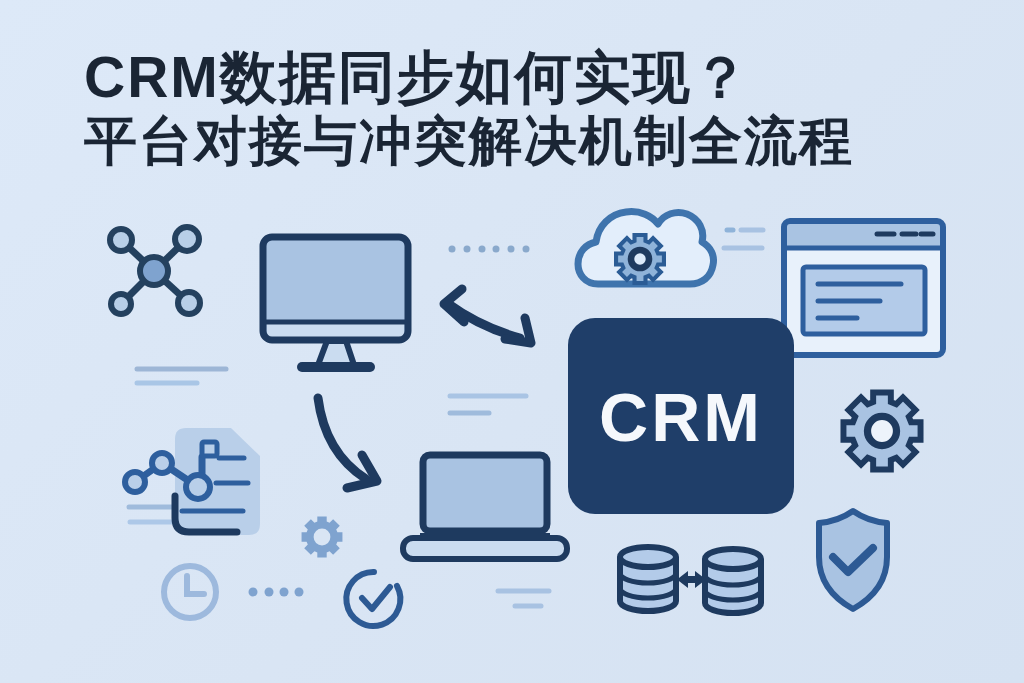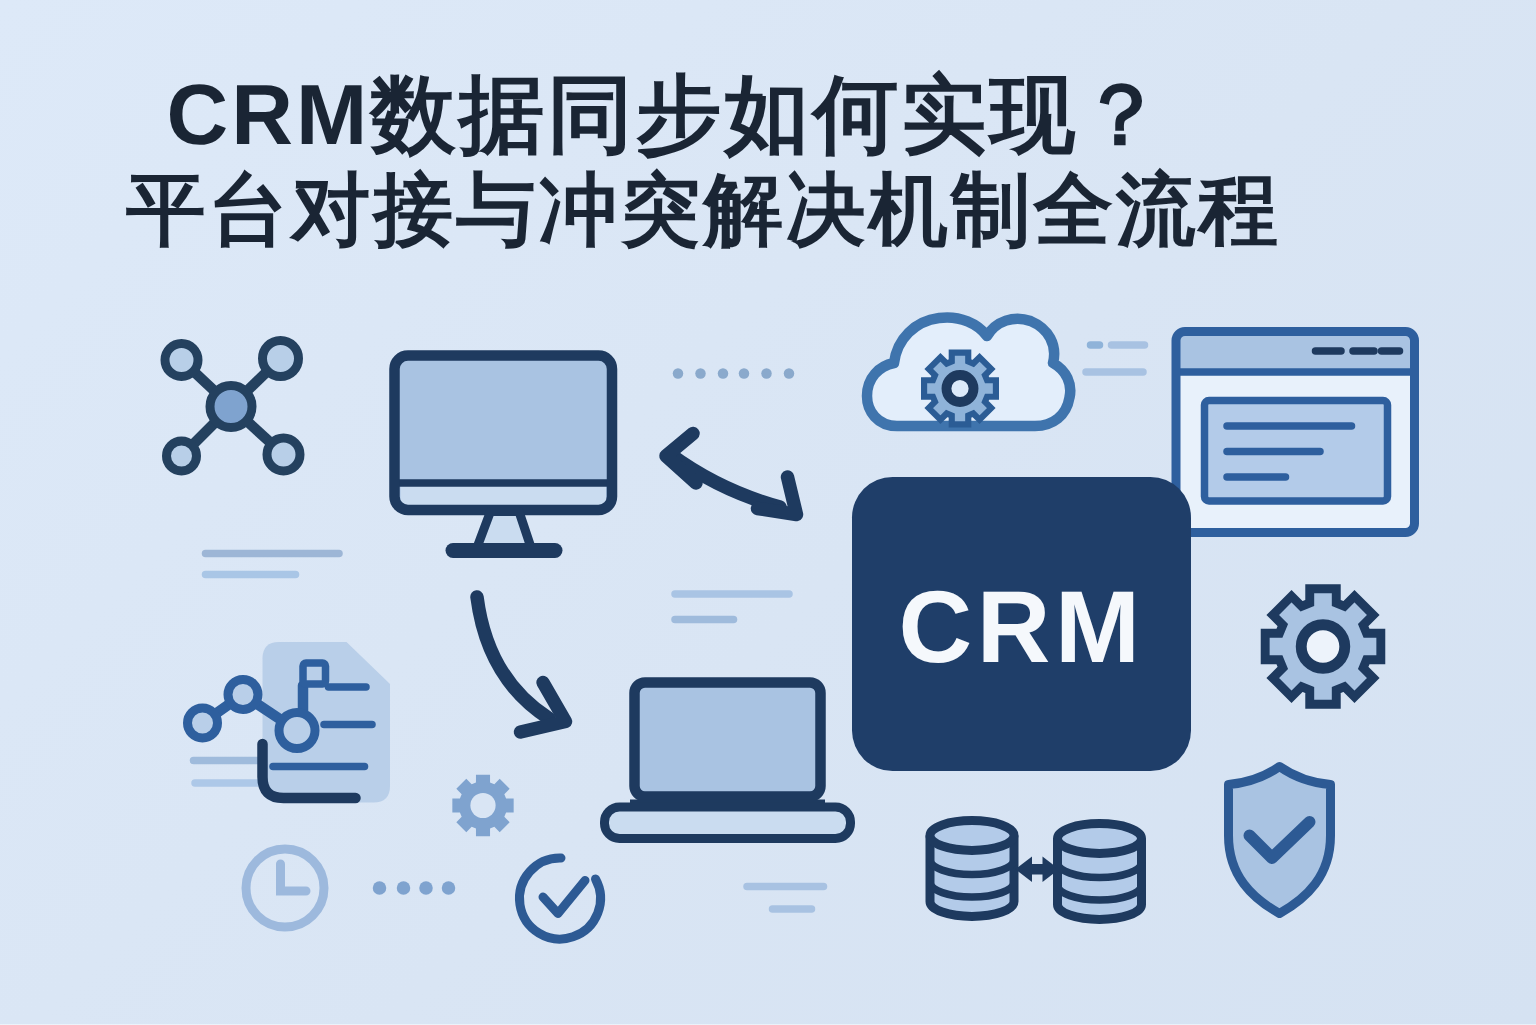--- a/index.html
+++ b/index.html
@@ -10,21 +10,21 @@
     overflow:hidden;
     font-family:"Liberation Sans", sans-serif;
   }
   .title{
     position:absolute;left:84px;top:44px;
     color:#1a2534;
     font-weight:bold;
     line-height:1.16;
     white-space:nowrap;
   }
-  .title-line1{font-size:57px;letter-spacing:2px;margin-left:27px;}
+  .title-line1{font-size:57px;letter-spacing:2px;}
   .title-line2{font-size:53px;letter-spacing:2px;}
   .art{position:absolute;left:0;top:0;width:1024px;height:683px;}
   .crm-label{
     font-family:"Liberation Sans", sans-serif;
     font-weight:bold;
     font-size:68px;
     letter-spacing:3px;
   }
 </style>
 </head>

